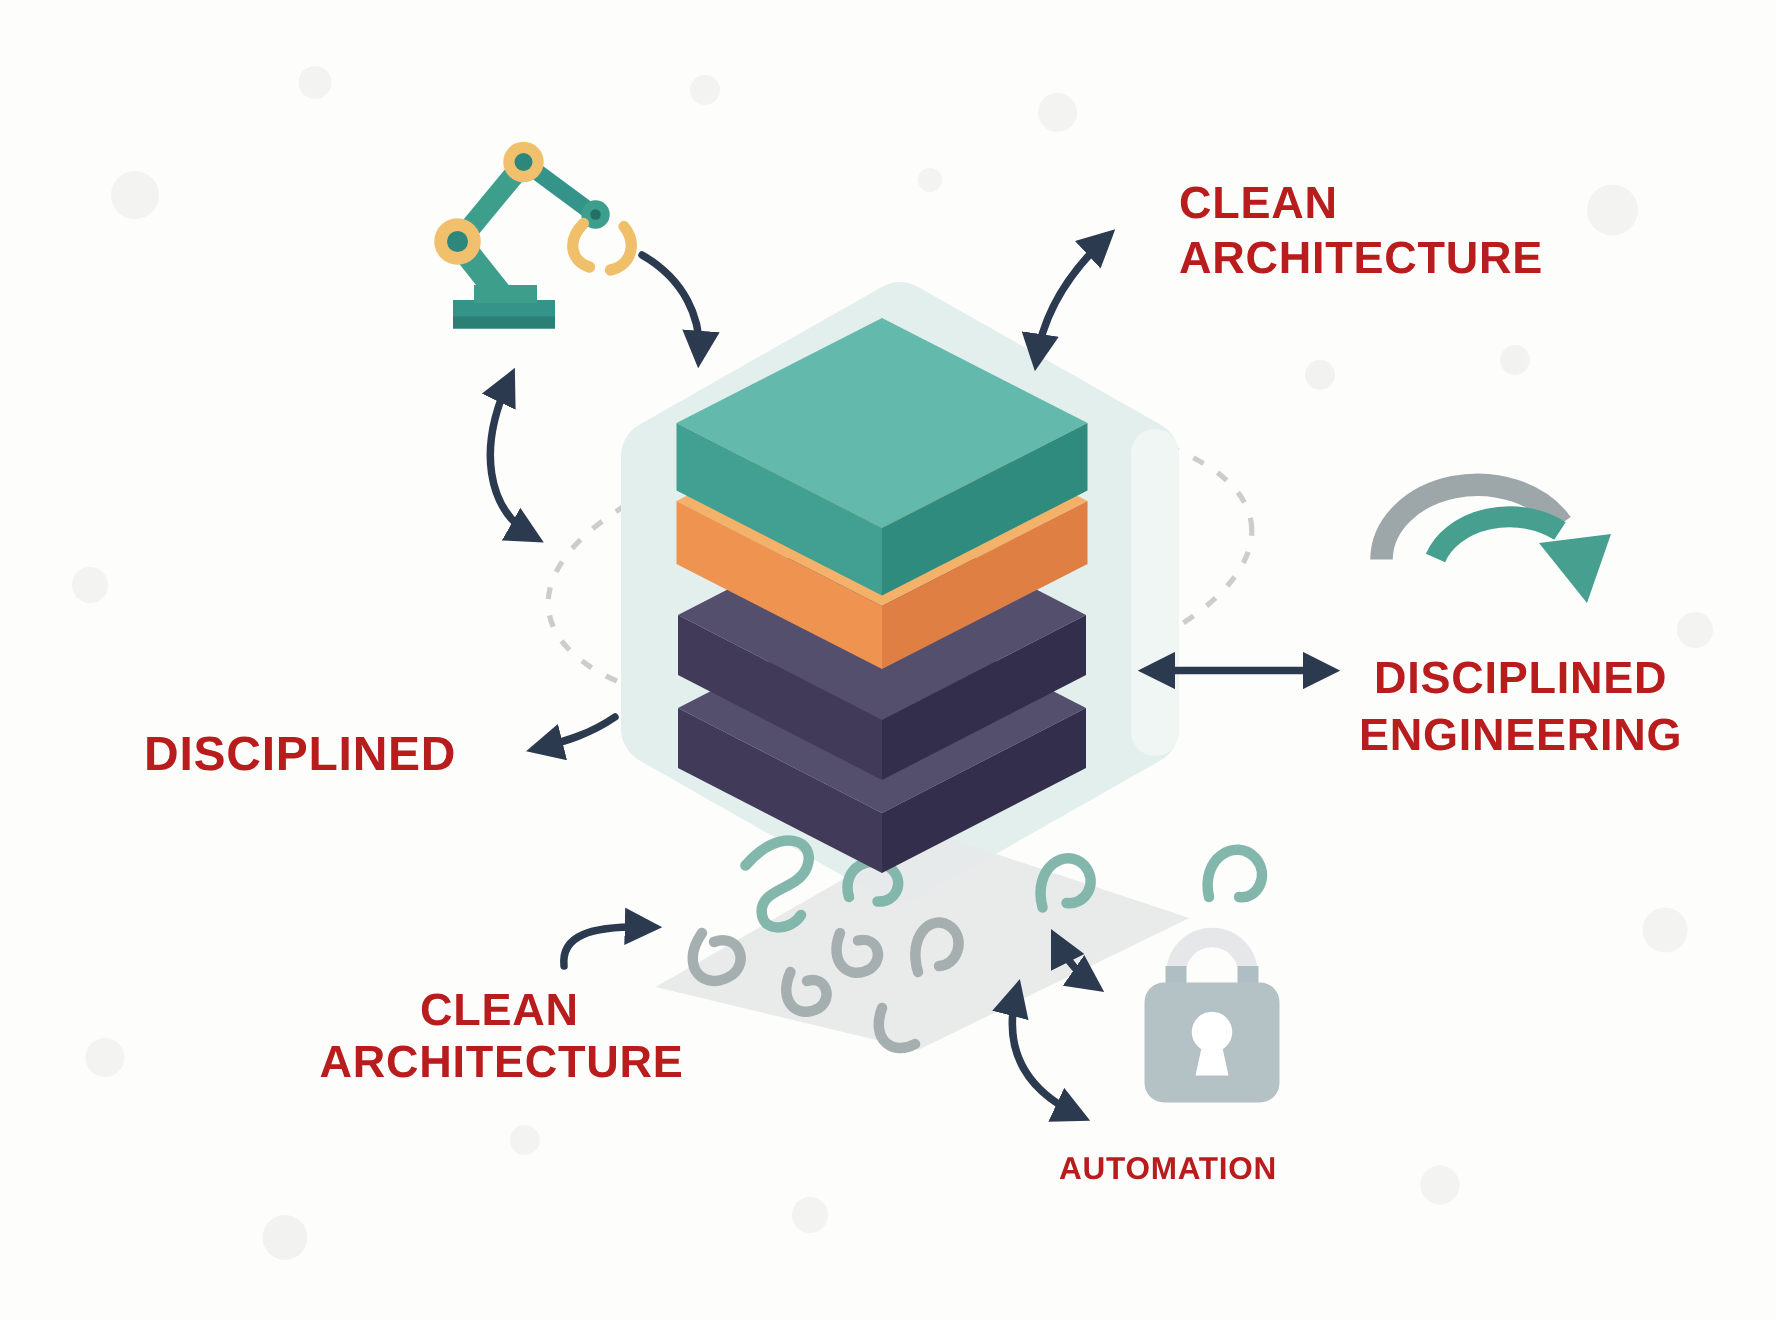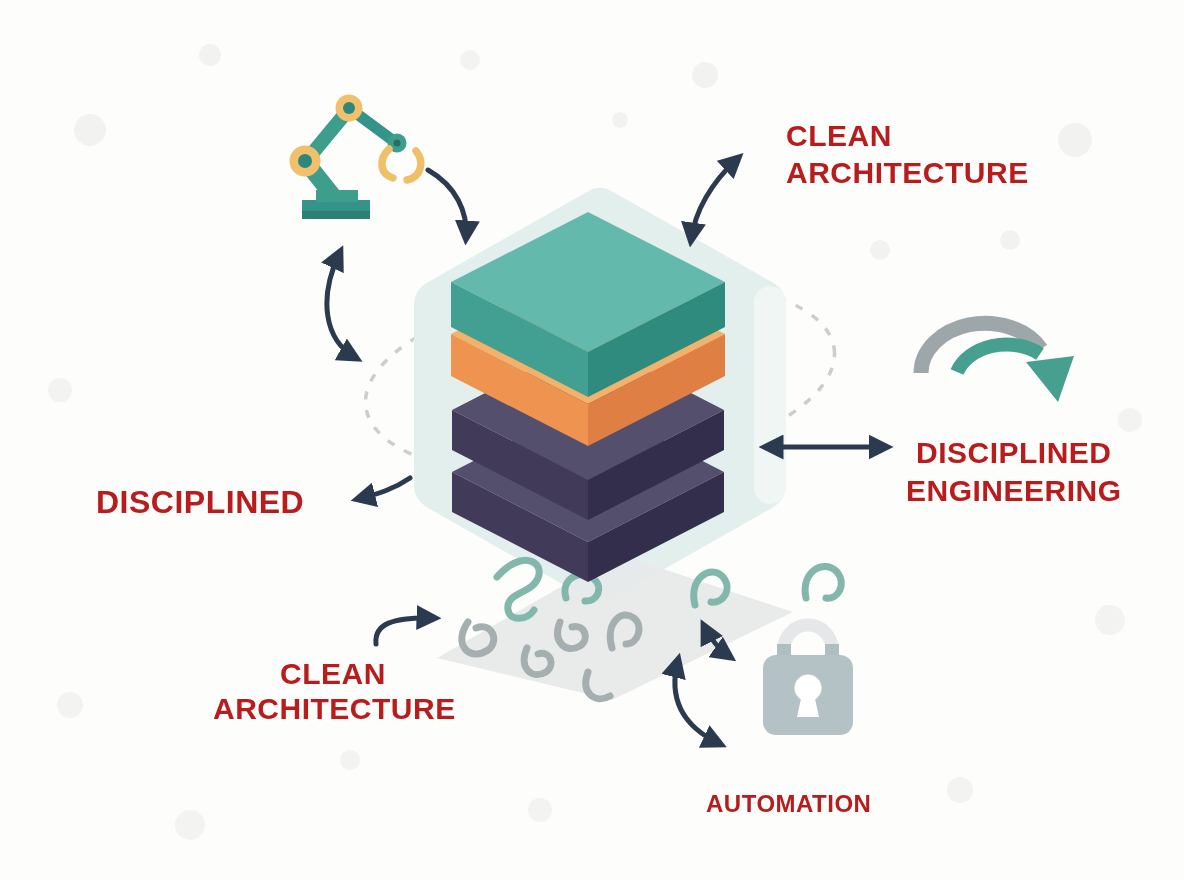--- a/index.html
+++ b/index.html
@@ -16,21 +16,21 @@
     font-weight:700;
     white-space:pre-line;
     letter-spacing:.5px;
     line-height:1.23;
     user-select:none;
   }
   .lbl-ca-top{left:786px;top:118px;font-size:30px;text-align:left;}
   .lbl-de{left:906px;top:434px;font-size:30px;text-align:center;line-height:1.26;}
   .lbl-acc{left:96px;top:483px;font-size:32px;}
   .lbl-ca-bottom{left:213px;top:656px;width:240px;font-size:30px;text-align:center;line-height:1.17;}
-  .lbl-auto{left:706px;top:767px;font-size:24px;margin-top:22px;}
+  .lbl-auto{left:706px;top:767px;font-size:21px;}
 </style>
 </head>
 <body>
 
 <div class="stage">
 
   <svg class="art" width="1184" height="880" viewBox="0 0 1184 880">
     <defs>
       <marker id="ah" viewBox="0 0 10 10" refX="7" refY="5" markerWidth="5" markerHeight="5" orient="auto-start-reverse">
         <path d="M0 0 L10 5 L0 10 Z" fill="#2c3a50"></path>

